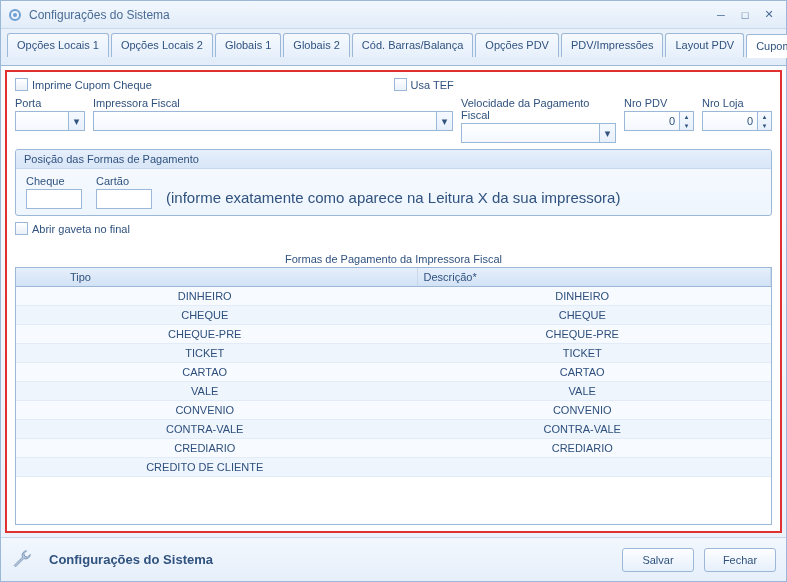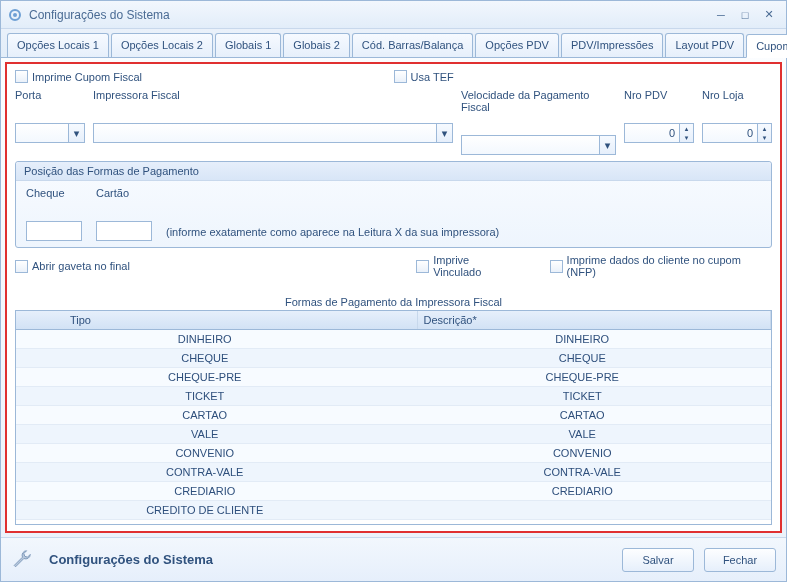--- a/index.html
+++ b/index.html
@@ -23,21 +23,21 @@
     align-items: center;
     padding: 0 6px;
     background: linear-gradient(#f2f7fd, #e2edf9);
     border-bottom: 1px solid #c8d8ec;
   }
   .title-icon { width: 16px; height: 16px; margin-right: 6px; }
   .title-text { color: #4a6b94; font-size: 12px; flex: 1; }
   .win-btn { width: 22px; height: 16px; display:flex; align-items:center; justify-content:center; color:#4a6b94; margin-left:2px; cursor:pointer; }
   .tabs {
     display: flex;
-    padding: 4px 6px 0 6px;
+    padding: 4px 6px 8px 6px;
     background: linear-gradient(#eaf1fa, #e2edf9);
     border-bottom: 1px solid #9cb8d8;
   }
   .tab {
     padding: 5px 9px;
     border: 1px solid #9cb8d8;
     border-bottom: none;
     background: linear-gradient(#f6faff,#e6effb);
     margin-right: 2px;
     color: #30527e;
@@ -65,21 +65,21 @@
   .row { display:flex; align-items:center; margin-bottom:6px; }
   .chk {
     width:13px; height:13px;
     border:1px solid #9cb8d8;
     background:linear-gradient(#fff,#eaf1fa);
     margin-right:4px;
     display:inline-block;
   }
   .lbl { color:#30527e; }
   .field-group { display:flex; gap:8px; margin-bottom:6px; }
-  .field { display:flex; flex-direction:column;gap:20px; }
+  .field { display:flex; flex-direction:column; }
   .field > .flabel { color:#30527e; margin-bottom:2px; }
   .combo, .tinput {
     border:1px solid #9cb8d8;
     background:linear-gradient(#fff,#f3f8fe);
     height:20px;
     display:flex;
     align-items:center;
   }
   .combo .arrow {
     width:16px;
@@ -117,21 +117,21 @@
     border-bottom:1px solid #c8d8ec;
     border-radius:3px 3px 0 0;
   }
   .groupbox .gbody { padding:6px 10px; display:flex; gap:14px; align-items:flex-end;}
   .small-input {
     border:1px solid #9cb8d8;
     background:#fff;
     height:20px;
     width:56px;
   }
-  .hint { color:#30527e; font-size:11px; }
+  .hint { color:#30527e; font-size:15px; }
   .tablewrap { flex:1; overflow:hidden; display:flex; flex-direction:column; }
   .tbl { border:1px solid #9cb8d8; flex:1; overflow:hidden; }
   .tbl-header { display:flex; background:linear-gradient(#e6effb,#d2e2f5); border-bottom:1px solid #9cb8d8;padding-left:48px; }
   .tbl-header .th { padding:3px 6px; color:#30527e; border-right:1px solid #c7d8ec; }
   .tbl-body { overflow:auto;text-align:center; }
   .tbl-row { display:flex; border-bottom:1px solid #e2ebf6; }
   .tbl-row:nth-child(odd){ background:#f7fbff; }
   .tbl-row:nth-child(even){ background:#eef5fd; }
   .tbl-row .td { padding:3px 6px; color:#2e4f7c; }
   .c1 { width:50%; }
@@ -186,21 +186,21 @@
       <div class="tab">Opções PDV</div>
       <div class="tab">PDV/Impressões</div>
       <div class="tab">Layout PDV</div>
       <div class="tab active">Cupom Fiscal</div>
     </div>
 
   <div class="redbox">
 
     <div class="row">
       <span class="chk"></span>
-      <span class="lbl">Imprime Cupom Fiscal</span>
+      <span class="lbl">Imprime Cupom Cheque</span>
       <span style="flex:1"></span>
       <div style="width:50%; display:flex; align-items:center;">
         <span class="chk"></span>
         <span class="lbl">Usa TEF</span>
       </div>
     </div>
 
     <div class="field-group">
       <div class="field" style="width:70px;">
         <span class="flabel">Porta</span>
@@ -257,27 +257,20 @@
           <input class="small-input" style="">
         </div>
         <span class="hint" style="padding-bottom:3px;">(informe exatamente como aparece na Leitura X da sua impressora)</span>
       </div>
     </div>
 
     <div class="row">
       <span class="chk"></span>
       <span class="lbl">Abrir gaveta no final</span>
       <span style="flex:1"></span>
-      <div style="display:flex;align-items:center; width:47%;">
-        <span class="chk"></span>
-        <span class="lbl">Imprive Vinculado</span>
-        <span style="width:30px;"></span>
-        <span class="chk"></span>
-        <span class="lbl">Imprime dados do cliente no cupom (NFP)</span>
-      </div>
     </div>
 
     <div class="tablewrap">
       <span class="lbl" style="margin:12px 0 2px 0; display:block;text-align:center;">Formas de Pagamento da Impressora Fiscal</span>
       <div class="tbl">
         <div class="tbl-header">
           <div class="th c1">Tipo</div>
           <div class="th c2">Descrição*</div>
         </div>
         <div class="tbl-body" id="tbody">

